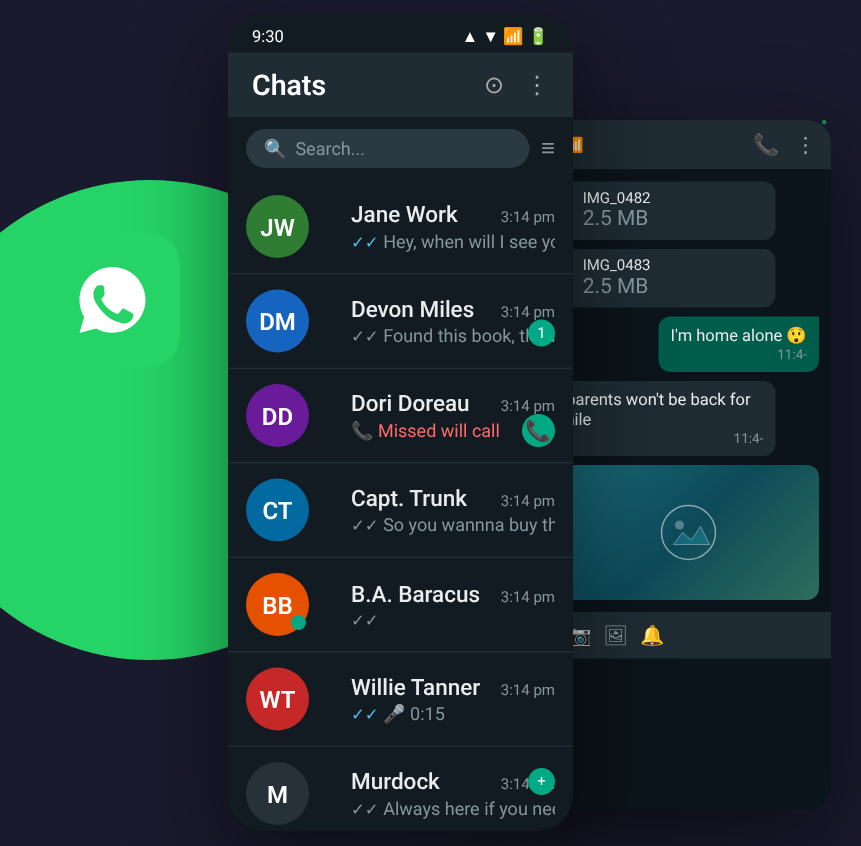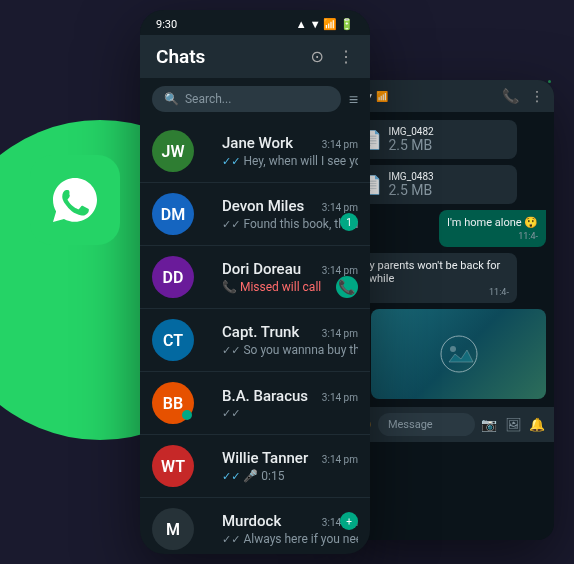--- a/index.html
+++ b/index.html
@@ -54,21 +54,21 @@
     .dot {
       width: 3px;
       height: 3px;
       background: #25d366;
       border-radius: 50%;
     }
 
     
     .phone-main {
       position: absolute;
-      left: 140px;
+      left: 152px;
       top: 10px;
       width: 230px;
       height: 544px;
       background: #111b21;
       border-radius: 24px;
       overflow: hidden;
       box-shadow: 0 20px 60px rgba(0,0,0,0.5);
       z-index: 5;
     }
 
@@ -543,22 +543,19 @@
           <circle cx="20" cy="20" r="18" stroke="#fff" stroke-width="1"></circle>
           <path d="M10 28 L16 20 L22 25 L28 16 L34 28Z" fill="#1a8a9a" stroke="#fff" stroke-width="0.5"></path>
           <circle cx="14" cy="15" r="3" fill="#fff" opacity="0.6"></circle>
         </svg>
       </div>
     </div>
   </div>
 
   <div class="chat-input-bar">
     <span style="color:#8696a0">😊</span>
-    <div class="chat-input-field">
-      <span style="color:#8696a0;font-size:11px">Message</span>
-    </div>
     <div class="chat-action-icons">
       <span style="color:#8696a0">📷</span>
       <span style="color:#8696a0">🖼</span>
       <span style="color:#8696a0">🔔</span>
     </div>
   </div>
 </div>
 
 </body></html>

